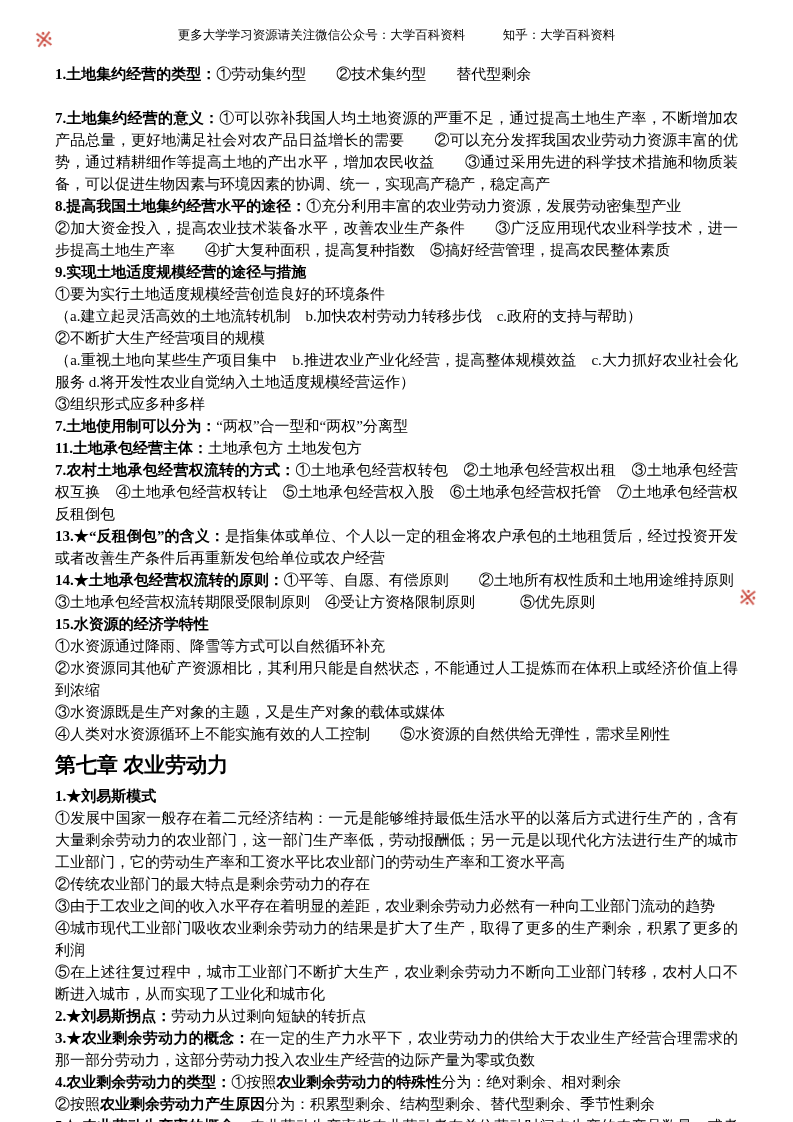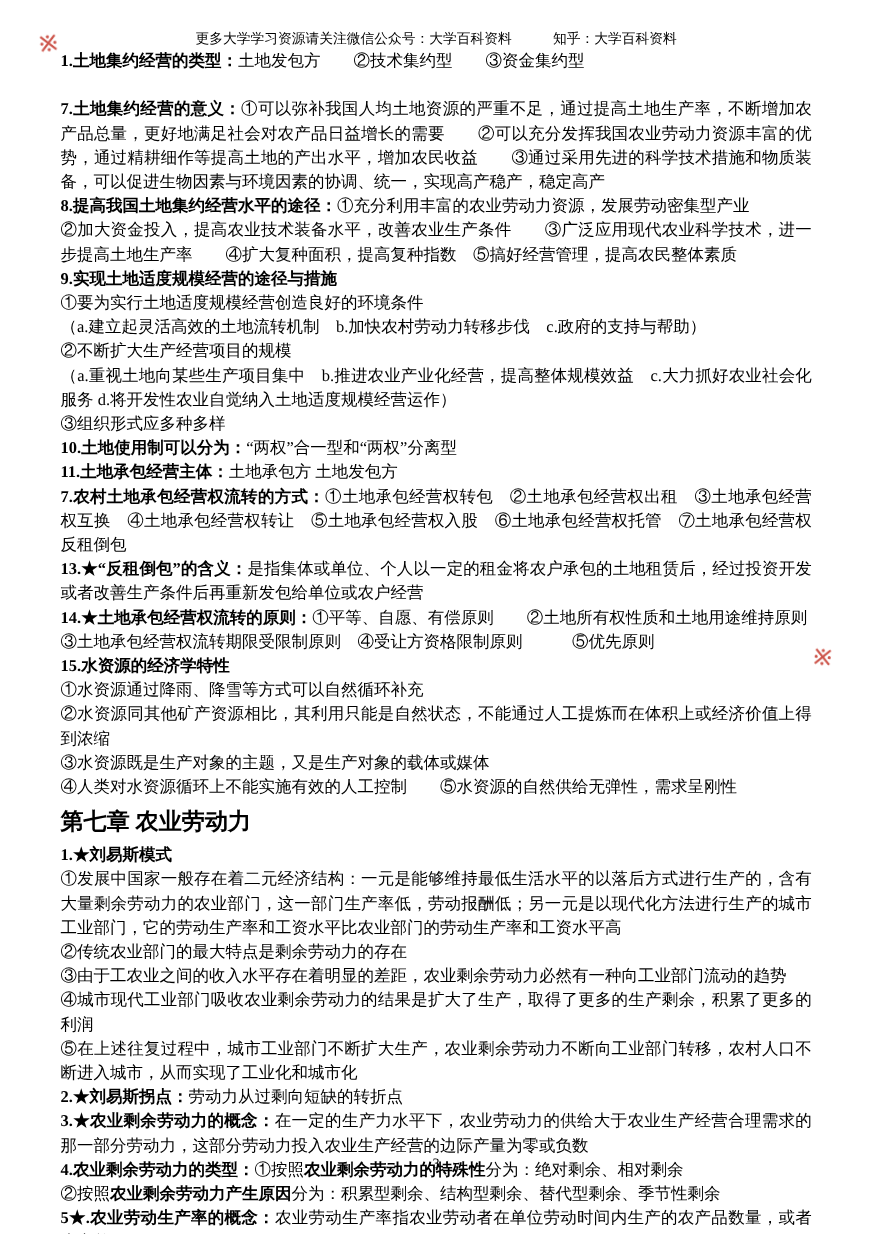--- a/index.html
+++ b/index.html
@@ -13,21 +13,21 @@
     color: #000;
     font-family: "Liberation Serif", "DejaVu Serif", serif;
     padding: 26px 55px 0 55px;
     overflow: hidden;
   }
   .header {
     text-align: center;
     font-size: 12.5px;
     line-height: 18px;
     white-space: pre-wrap;
-    margin-bottom: 1px;
+    margin-bottom: 19px;
   }
   .para {
     font-size: 15px;
     line-height: 22px;
     white-space: pre-wrap;
     text-align: justify;
   }
   .para .bold { font-weight: bold; }
   .spacer { height: 22px; }
   .chapter-heading {
@@ -57,32 +57,32 @@
   .mark1 { left: 36px; top: 26px; transform: rotate(-8deg); }
   .mark2 { left: 740px; top: 584px; transform: rotate(6deg); }
 </style>
 </head>
 <body>
 
 <div class="page">
   <div class="header">更多大学学习资源请关注微信公众号：大学百科资料　　　知乎：大学百科资料</div>
 
   <div class="body-blocks">
-      <p class="para"><span class="bold">1.土地集约经营的类型：</span><span>土地发包方　　②技术集约型　　③资金集约型</span></p>
+      <p class="para"><span class="bold">1.土地集约经营的类型：</span><span>①劳动集约型　　②技术集约型　　替代型剩余</span></p>
       <div class="spacer"></div>
       <p class="para"><span class="bold">7.土地集约经营的意义：</span><span>①可以弥补我国人均土地资源的严重不足，通过提高土地生产率，不断增加农产品总量，更好地满足社会对农产品日益增长的需要　　②可以充分发挥我国农业劳动力资源丰富的优势，通过精耕细作等提高土地的产出水平，增加农民收益　　③通过采用先进的科学技术措施和物质装备，可以促进生物因素与环境因素的协调、统一，实现高产稳产，稳定高产</span></p>
       <p class="para"><span class="bold">8.提高我国土地集约经营水平的途径：</span><span>①充分利用丰富的农业劳动力资源，发展劳动密集型产业
 ②加大资金投入，提高农业技术装备水平，改善农业生产条件　　③广泛应用现代农业科学技术，进一步提高土地生产率　　④扩大复种面积，提高复种指数　⑤搞好经营管理，提高农民整体素质</span></p>
       <p class="para"><span class="bold">9.实现土地适度规模经营的途径与措施</span><span>
 ①要为实行土地适度规模经营创造良好的环境条件
 （a.建立起灵活高效的土地流转机制　b.加快农村劳动力转移步伐　c.政府的支持与帮助）
 ②不断扩大生产经营项目的规模
 （a.重视土地向某些生产项目集中　b.推进农业产业化经营，提高整体规模效益　c.大力抓好农业社会化服务 d.将开发性农业自觉纳入土地适度规模经营运作）
 ③组织形式应多种多样</span></p>
-      <p class="para"><span class="bold">10.土地使用制可以分为：</span><span>“两权”合一型和“两权”分离型</span></p>
+      <p class="para"><span class="bold">7.土地使用制可以分为：</span><span>“两权”合一型和“两权”分离型</span></p>
       <p class="para"><span class="bold">11.土地承包经营主体：</span><span>土地承包方 土地发包方</span></p>
       <p class="para"><span class="bold">7.农村土地承包经营权流转的方式：</span><span>①土地承包经营权转包　②土地承包经营权出租　③土地承包经营权互换　④土地承包经营权转让　⑤土地承包经营权入股　⑥土地承包经营权托管　⑦土地承包经营权反租倒包</span></p>
       <p class="para"><span class="bold">13.★“反租倒包”的含义：</span><span>是指集体或单位、个人以一定的租金将农户承包的土地租赁后，经过投资开发或者改善生产条件后再重新发包给单位或农户经营</span></p>
       <p class="para"><span class="bold">14.★土地承包经营权流转的原则：</span><span>①平等、自愿、有偿原则　　②土地所有权性质和土地用途维持原则
 ③土地承包经营权流转期限受限制原则　④受让方资格限制原则　　　⑤优先原则</span></p>
       <p class="para"><span class="bold">15.水资源的经济学特性</span><span>
 ①水资源通过降雨、降雪等方式可以自然循环补充
 ②水资源同其他矿产资源相比，其利用只能是自然状态，不能通过人工提炼而在体积上或经济价值上得到浓缩
 ③水资源既是生产对象的主题，又是生产对象的载体或媒体
 ④人类对水资源循环上不能实施有效的人工控制　　⑤水资源的自然供给无弹性，需求呈刚性</span></p>

